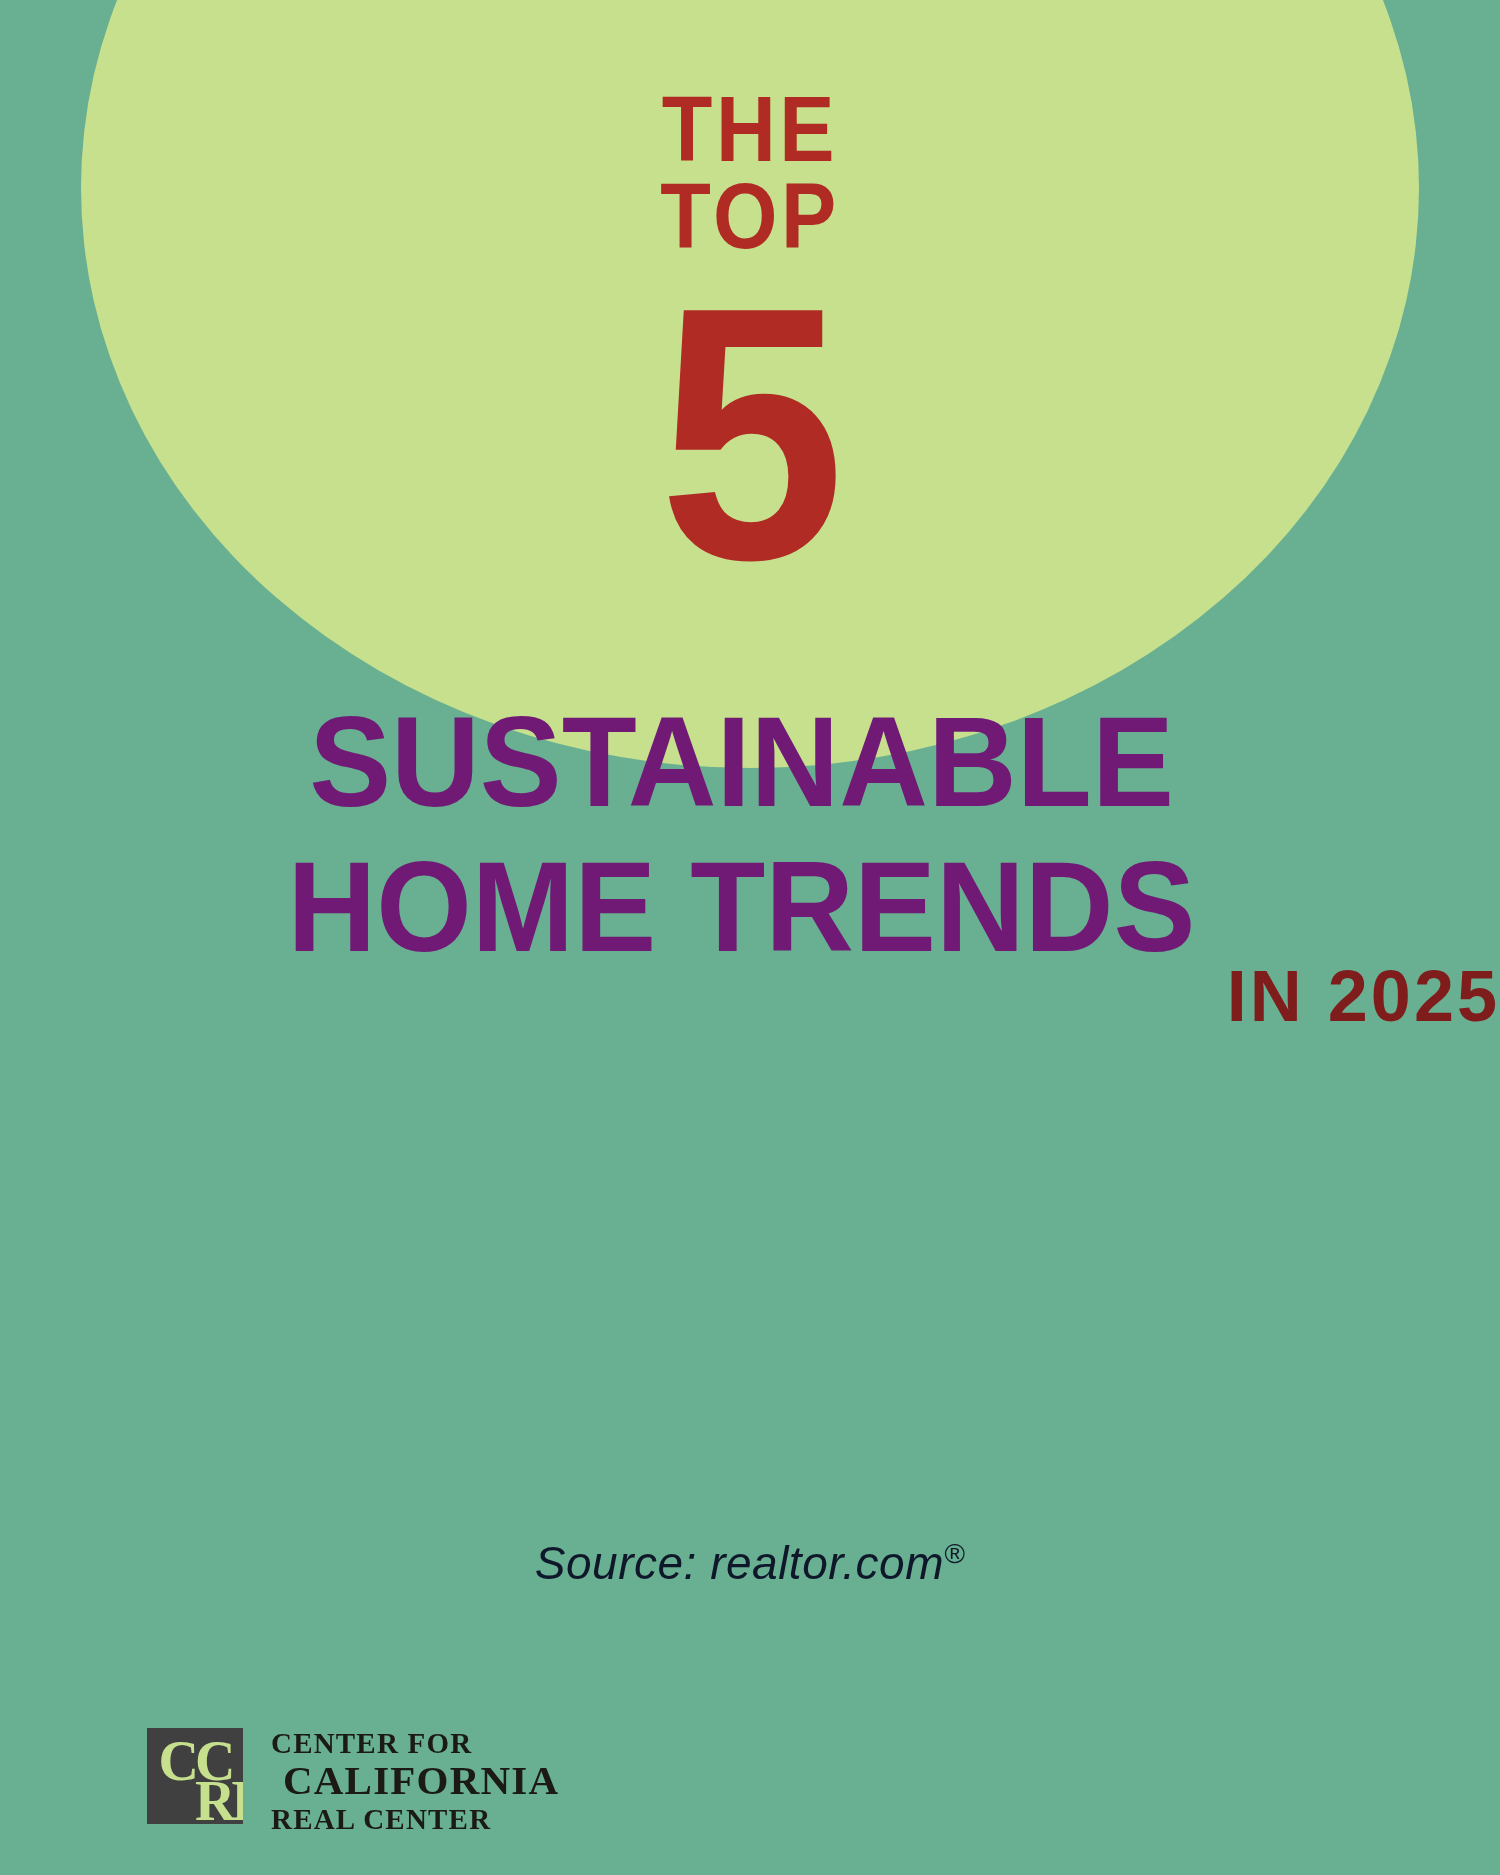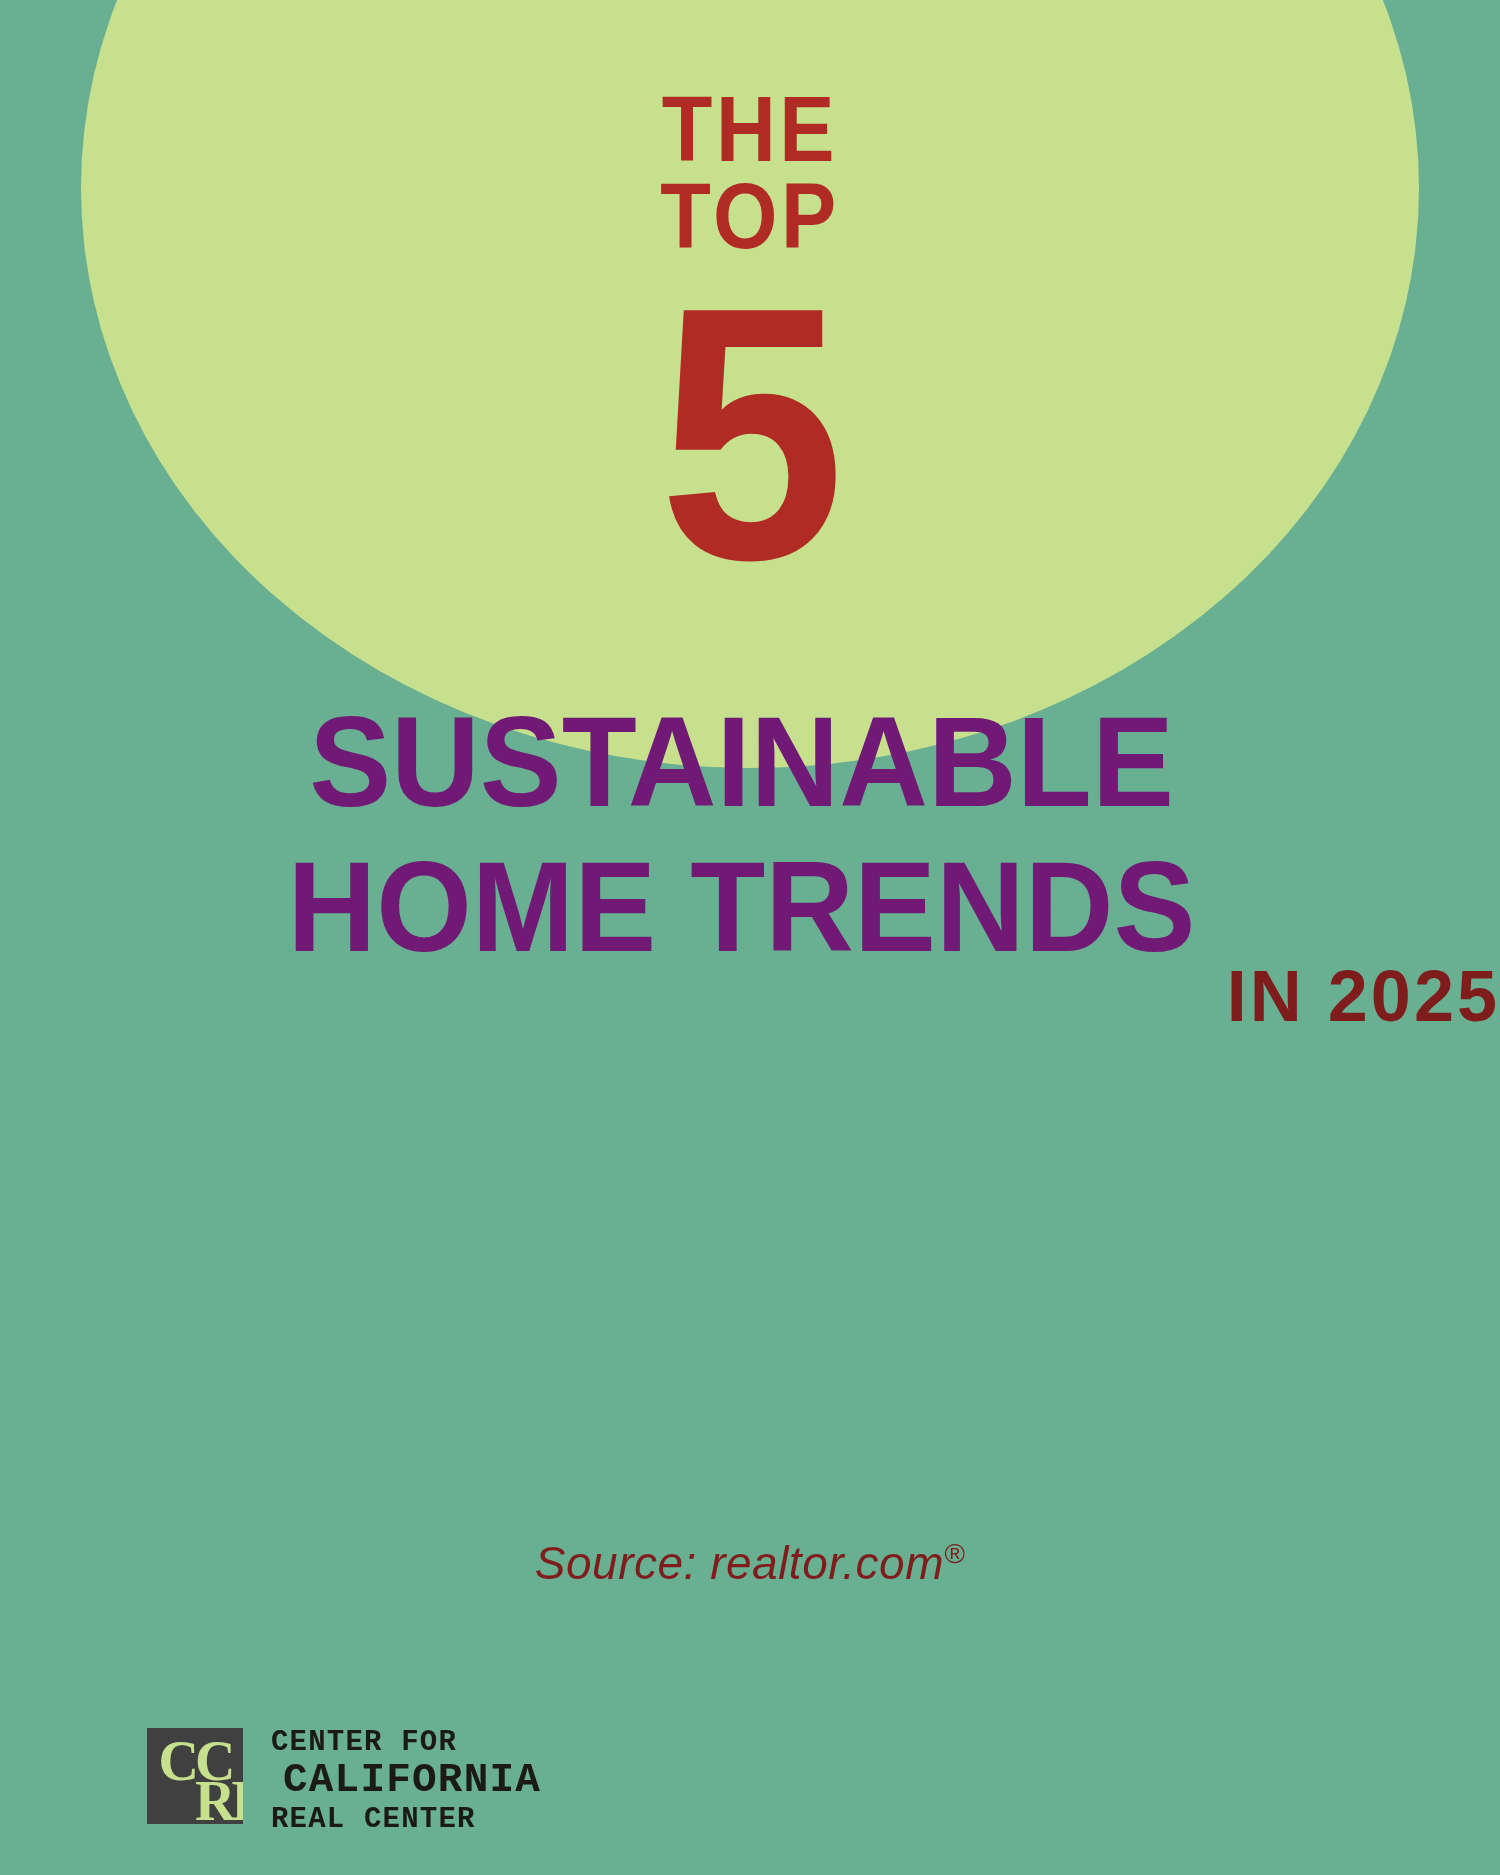--- a/index.html
+++ b/index.html
@@ -104,21 +104,21 @@
     letter-spacing: 3px;
   }
 
   
   #source-credit {
     position: absolute;
     left: 0;
     right: 0;
     top: 1540px;
     text-align: center;
-    color: #7f1d1d;
+    color: #0f172a;
     font-family: "Liberation Sans", sans-serif;
     font-style: italic;
     font-size: 46px;
     line-height: 1;
     letter-spacing: 0.5px;
   }
   #source-credit .reg-mark {
     font-size: 28px;
     vertical-align: 16px;
   }
@@ -150,21 +150,21 @@
     font-size: 56px;
     line-height: 1;
     letter-spacing: -4px;
   }
   #logo-mark .mono-row-top { top: 5px; }
   #logo-mark .mono-row-bottom { top: 45px; padding-left: 48px; }
 
   #logo-wordmark {
     margin-left: 28px;
     color: #1c1a17;
-    font-family: Liberation Mono, monospace;
+    font-family: Liberation Serif, serif;
     font-weight: bold;
     text-align: left;
   }
   #logo-wordmark .wm-line {
     display: block;
     white-space: nowrap;
   }
   #logo-wordmark .wm-line-1 {
     font-size: 29px;
     letter-spacing: 1.2px;

